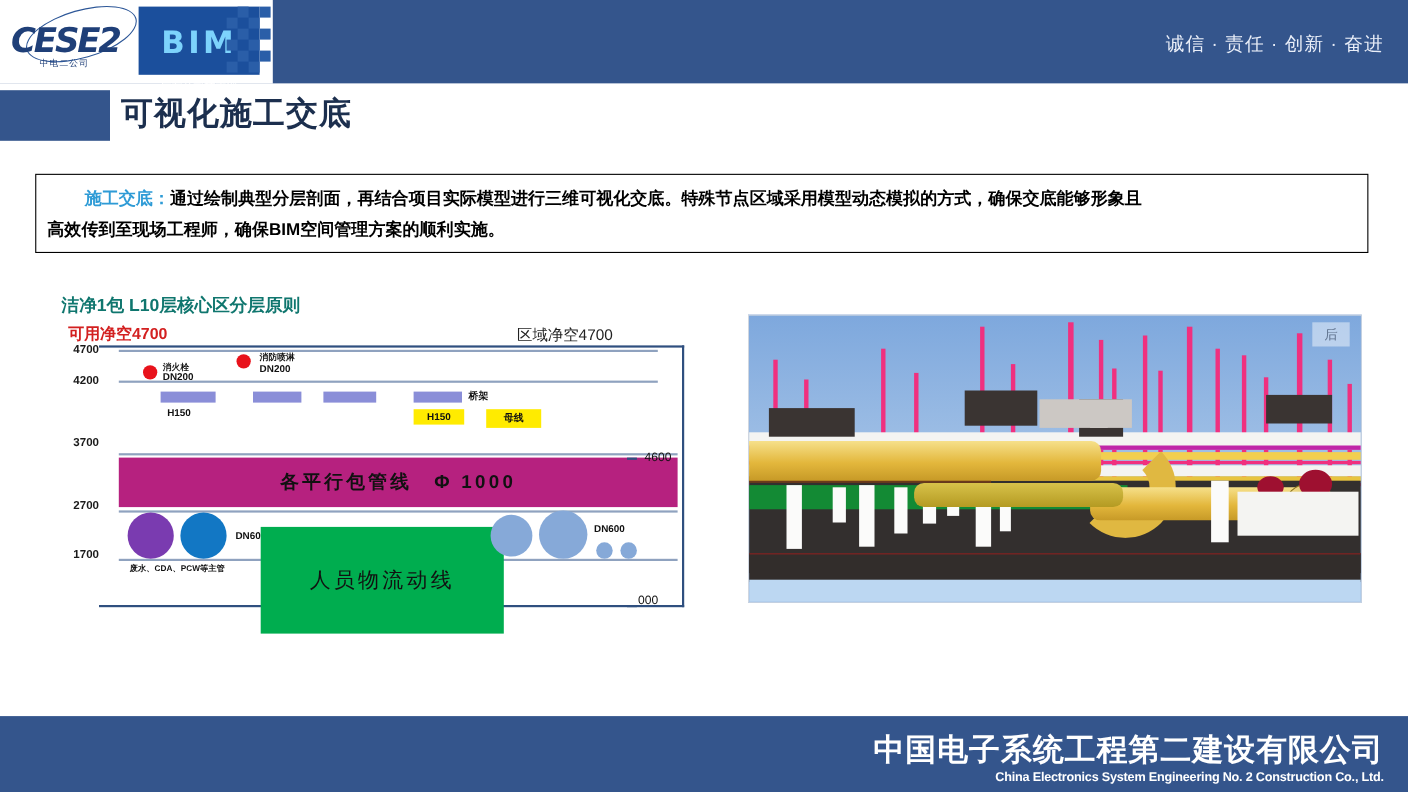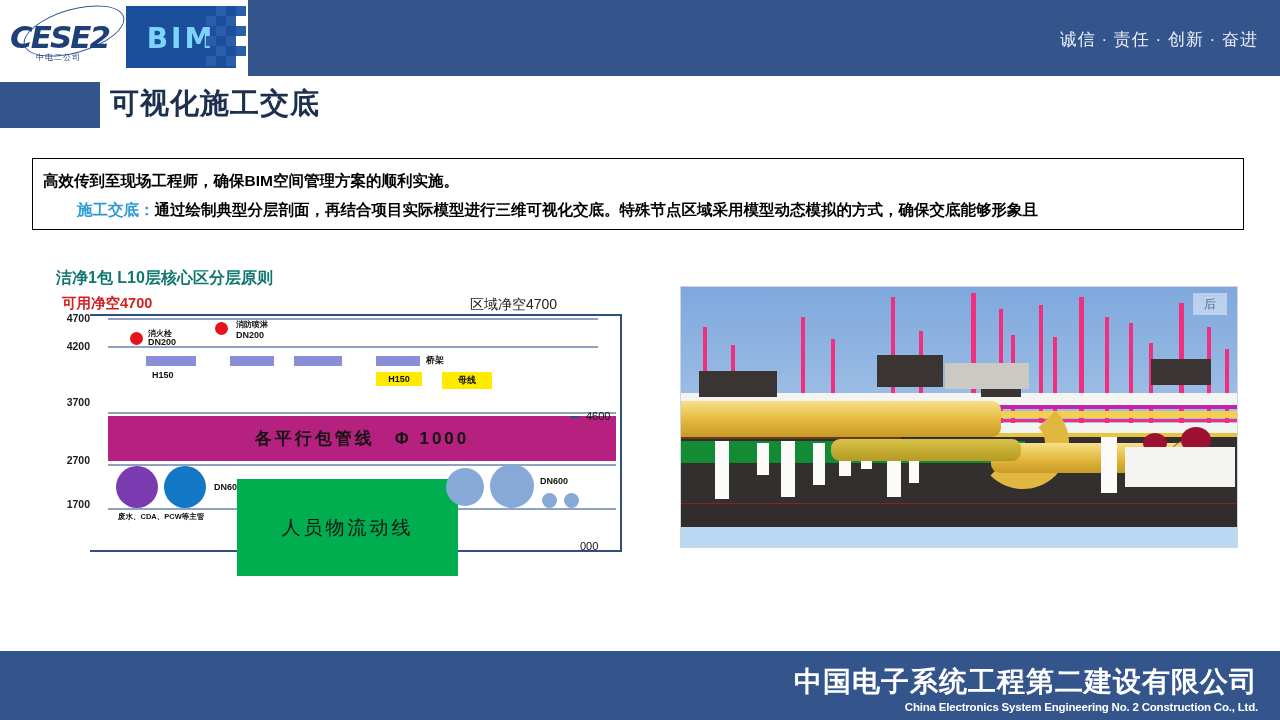--- a/index.html
+++ b/index.html
@@ -190,24 +190,24 @@
   </div>
   <div class="slogan">诚信 · 责任 · 创新 · 奋进</div>
 </div>
 
 <div class="titlerow">
   <div class="title-block"></div>
   <div class="title-text">可视化施工交底</div>
 </div>
 
 <div class="notebox">
-  <div class="note-line">高效传到至现场工程师，确保BIM空间管理方案的顺利实施。</div>
   <div class="note-line">
     <span class="note-indent"></span><span class="note-key">施工交底：</span><span>通过绘制典型分层剖面，再结合项目实际模型进行三维可视化交底。特殊节点区域采用模型动态模拟的方式，确保交底能够形象且</span>
   </div>
+  <div class="note-line">高效传到至现场工程师，确保BIM空间管理方案的顺利实施。</div>
 </div>
 
 <div class="diagram">
 
   <div class="dg-title">洁净1包 L10层核心区分层原则</div>
   <div class="dg-red">可用净空4700</div>
   <div class="dg-area">区域净空4700</div>
 
   <div class="dg-axis">
     <span style="top:0px">4700</span>

